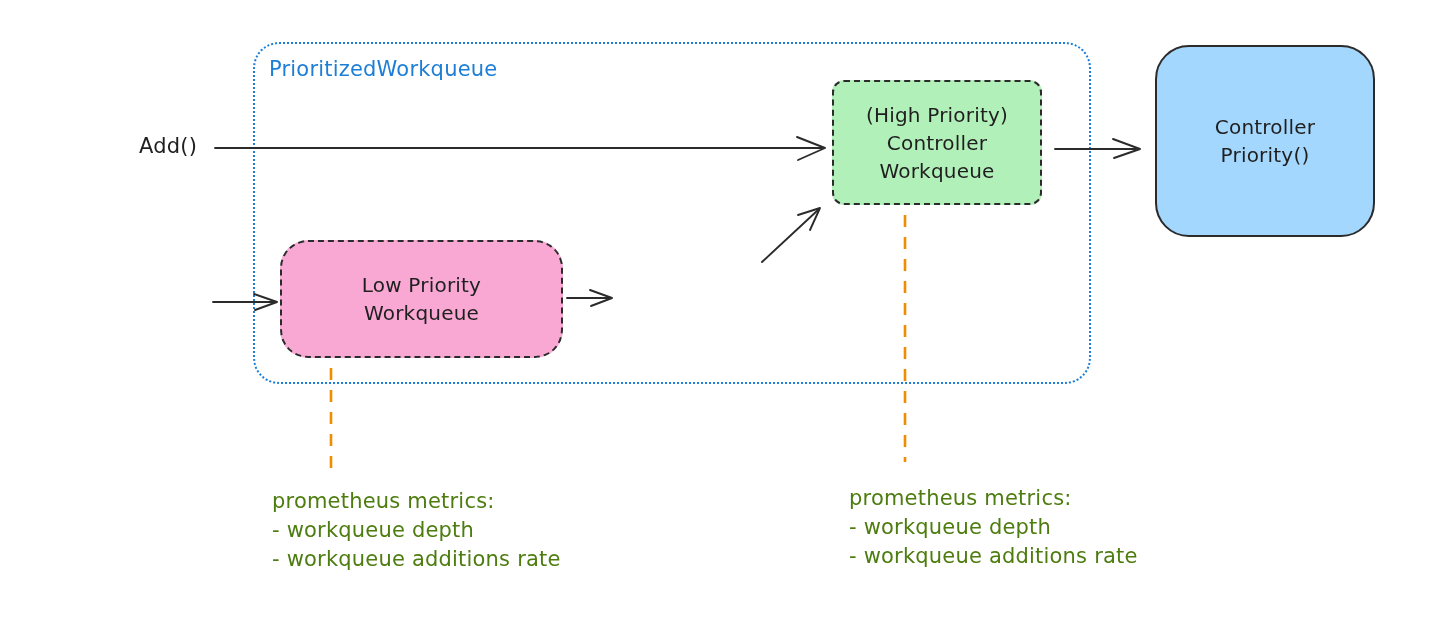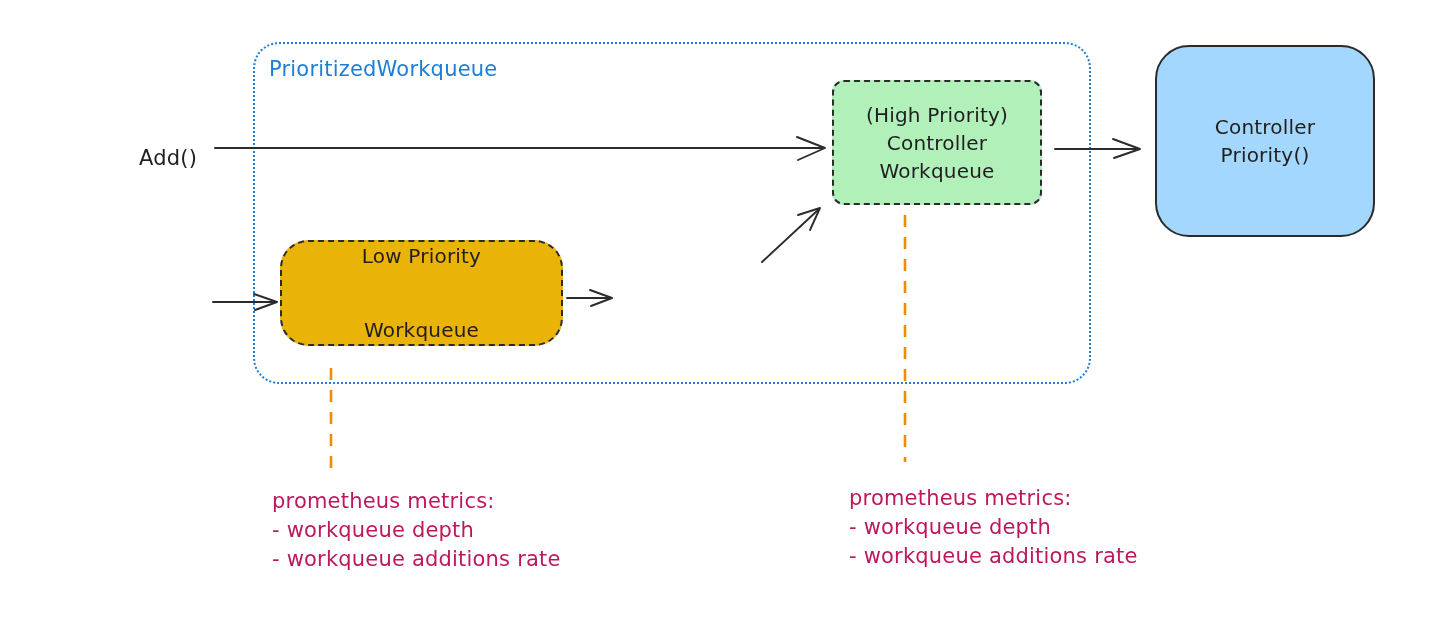--- a/index.html
+++ b/index.html
@@ -57,25 +57,24 @@
     align-items: center;
     justify-content: center;
     text-align: center;
     font-size: 20px;
     line-height: 1.4;
     color: #1f1f1f;
   }
   .node span { display: block; white-space: nowrap; }
   .node-yellow {
     left: 280px; top: 240px;
-    width: 283px; height: 106px;
-    background: #eab308;
+    width: 283px; height: 118px;
+    background: #f9a8d4;
     border: 2.4px dashed #2b2b2b;
     border-radius: 28px;
-    justify-content: space-between;
   }
   .node-pink {
     left: 617px; top: 238px;
     width: 158px; height: 124px;
     background: #fcc8c6;
     border: 2.4px solid #2b2b2b;
     border-radius: 26px;
   }
   .node-green {
     left: 832px; top: 80px;
@@ -87,21 +86,21 @@
   .node-blue {
     left: 1155px; top: 45px;
     width: 220px; height: 192px;
     background: #a4d7fe;
     border: 2.6px solid #2b2b2b;
     border-radius: 34px;
   }
   .metrics {
     position: absolute;
     z-index: 2;
-    color: #be185d;
+    color: #4d7c0f;
     font-size: 21px;
     line-height: 1.37;
     white-space: nowrap;
   }
   .metrics-left  { left: 272px; top: 487px; }
   .metrics-right { left: 849px; top: 484px; }
 </style>
 </head>
 <body>
 
@@ -138,21 +137,21 @@
     </g>
 
     <g stroke="#f08c00" stroke-width="2.6" fill="none">
       <line x1="331" y1="368" x2="331" y2="478" stroke-dasharray="12 10"></line>
     </g>
     <g stroke="#f08c00" stroke-width="2.6" fill="none">
       <line x1="905" y1="215" x2="905" y2="462" stroke-dasharray="12 10"></line>
     </g>
   </svg>
 
-  <div class="side-label hand" style="left:139px; top:134px;margin-top:12px;">Add()</div>
+  <div class="side-label hand" style="left:139px; top:134px;">Add()</div>
 
   <div class="node node-yellow hand">
     <span>Low Priority</span>
     <span>Workqueue</span>
   </div>
 
 
   <div class="node node-green hand">
     <span>(High Priority)</span>
     <span>Controller</span>

